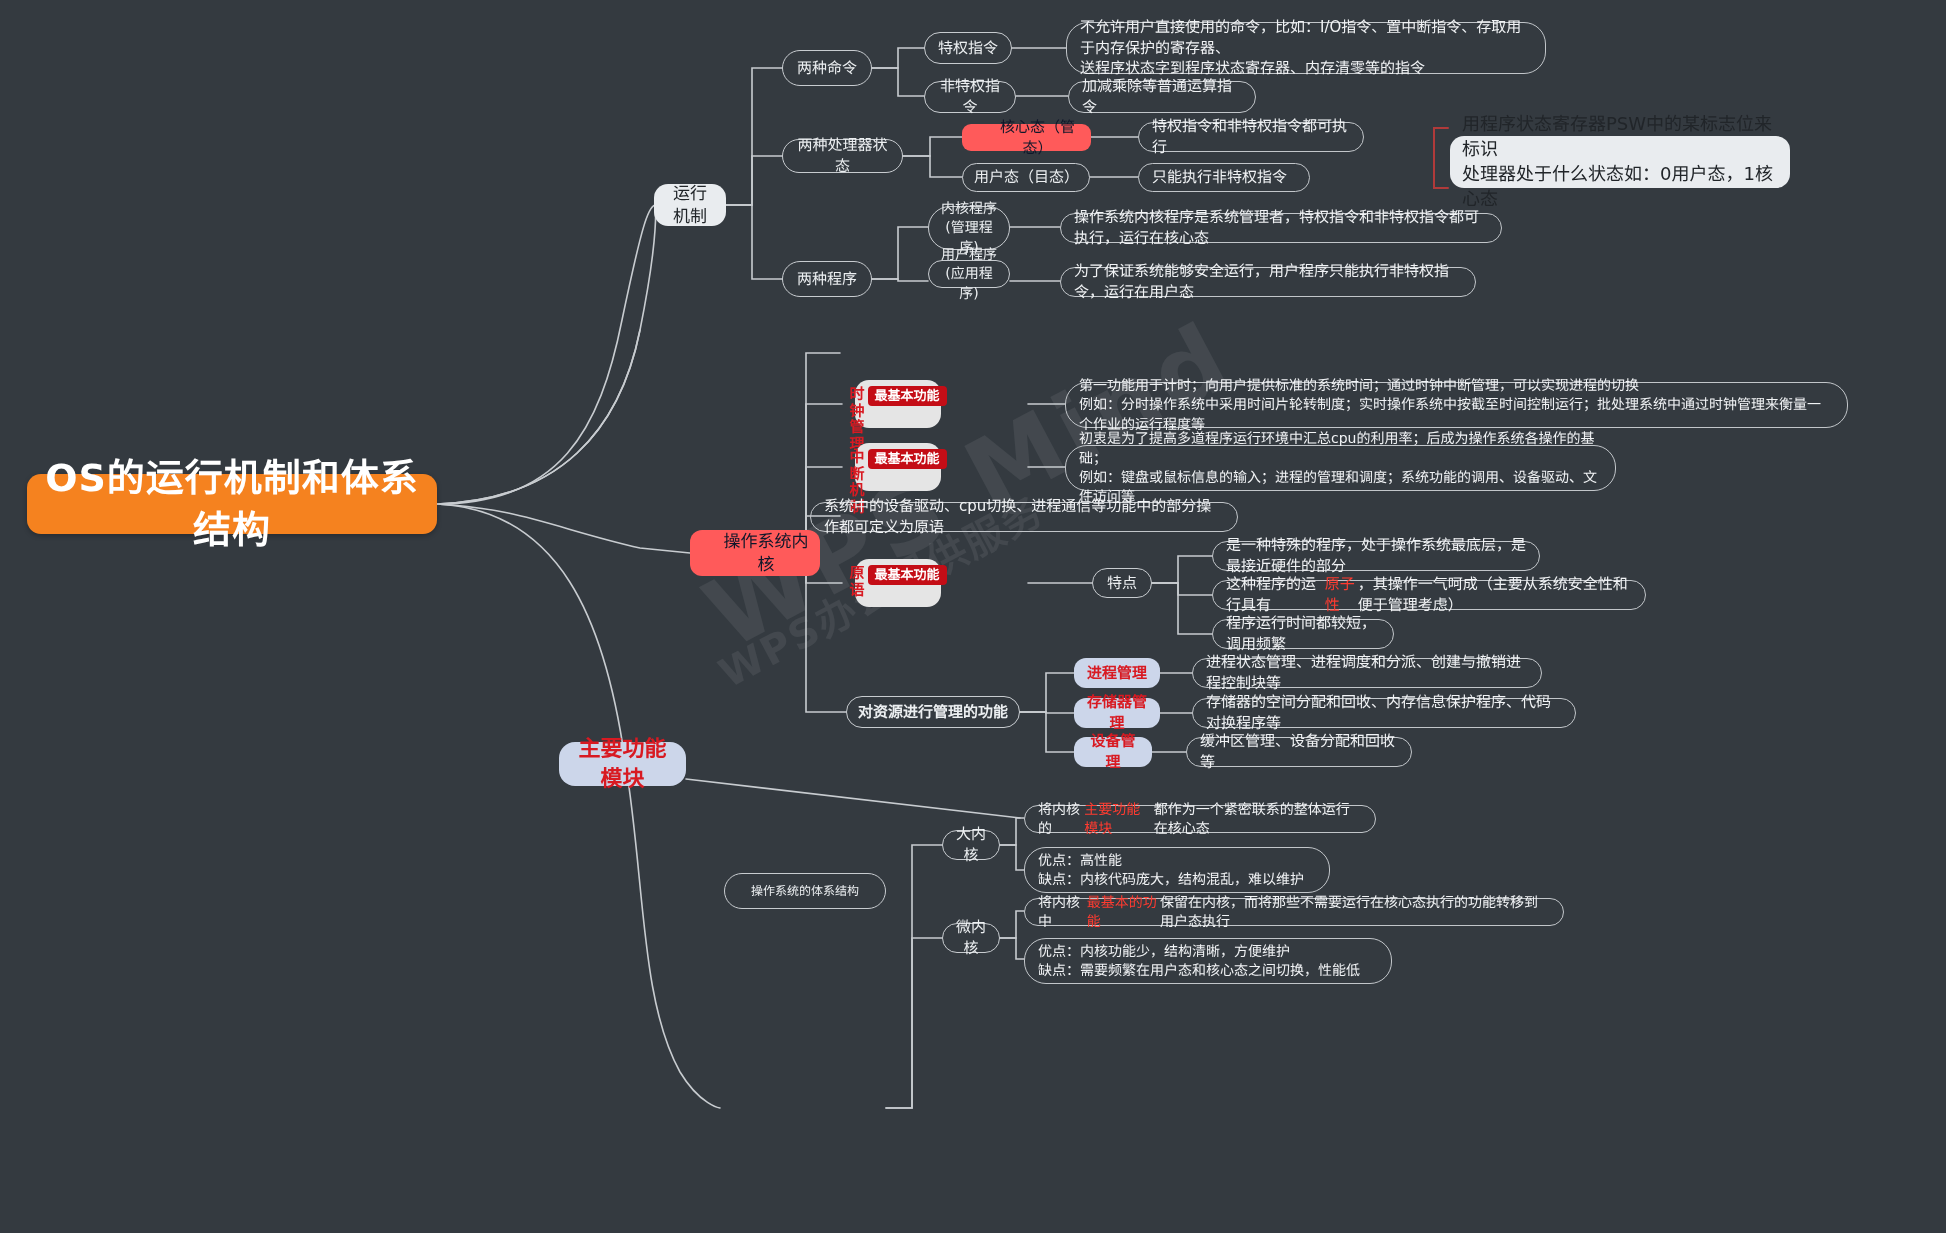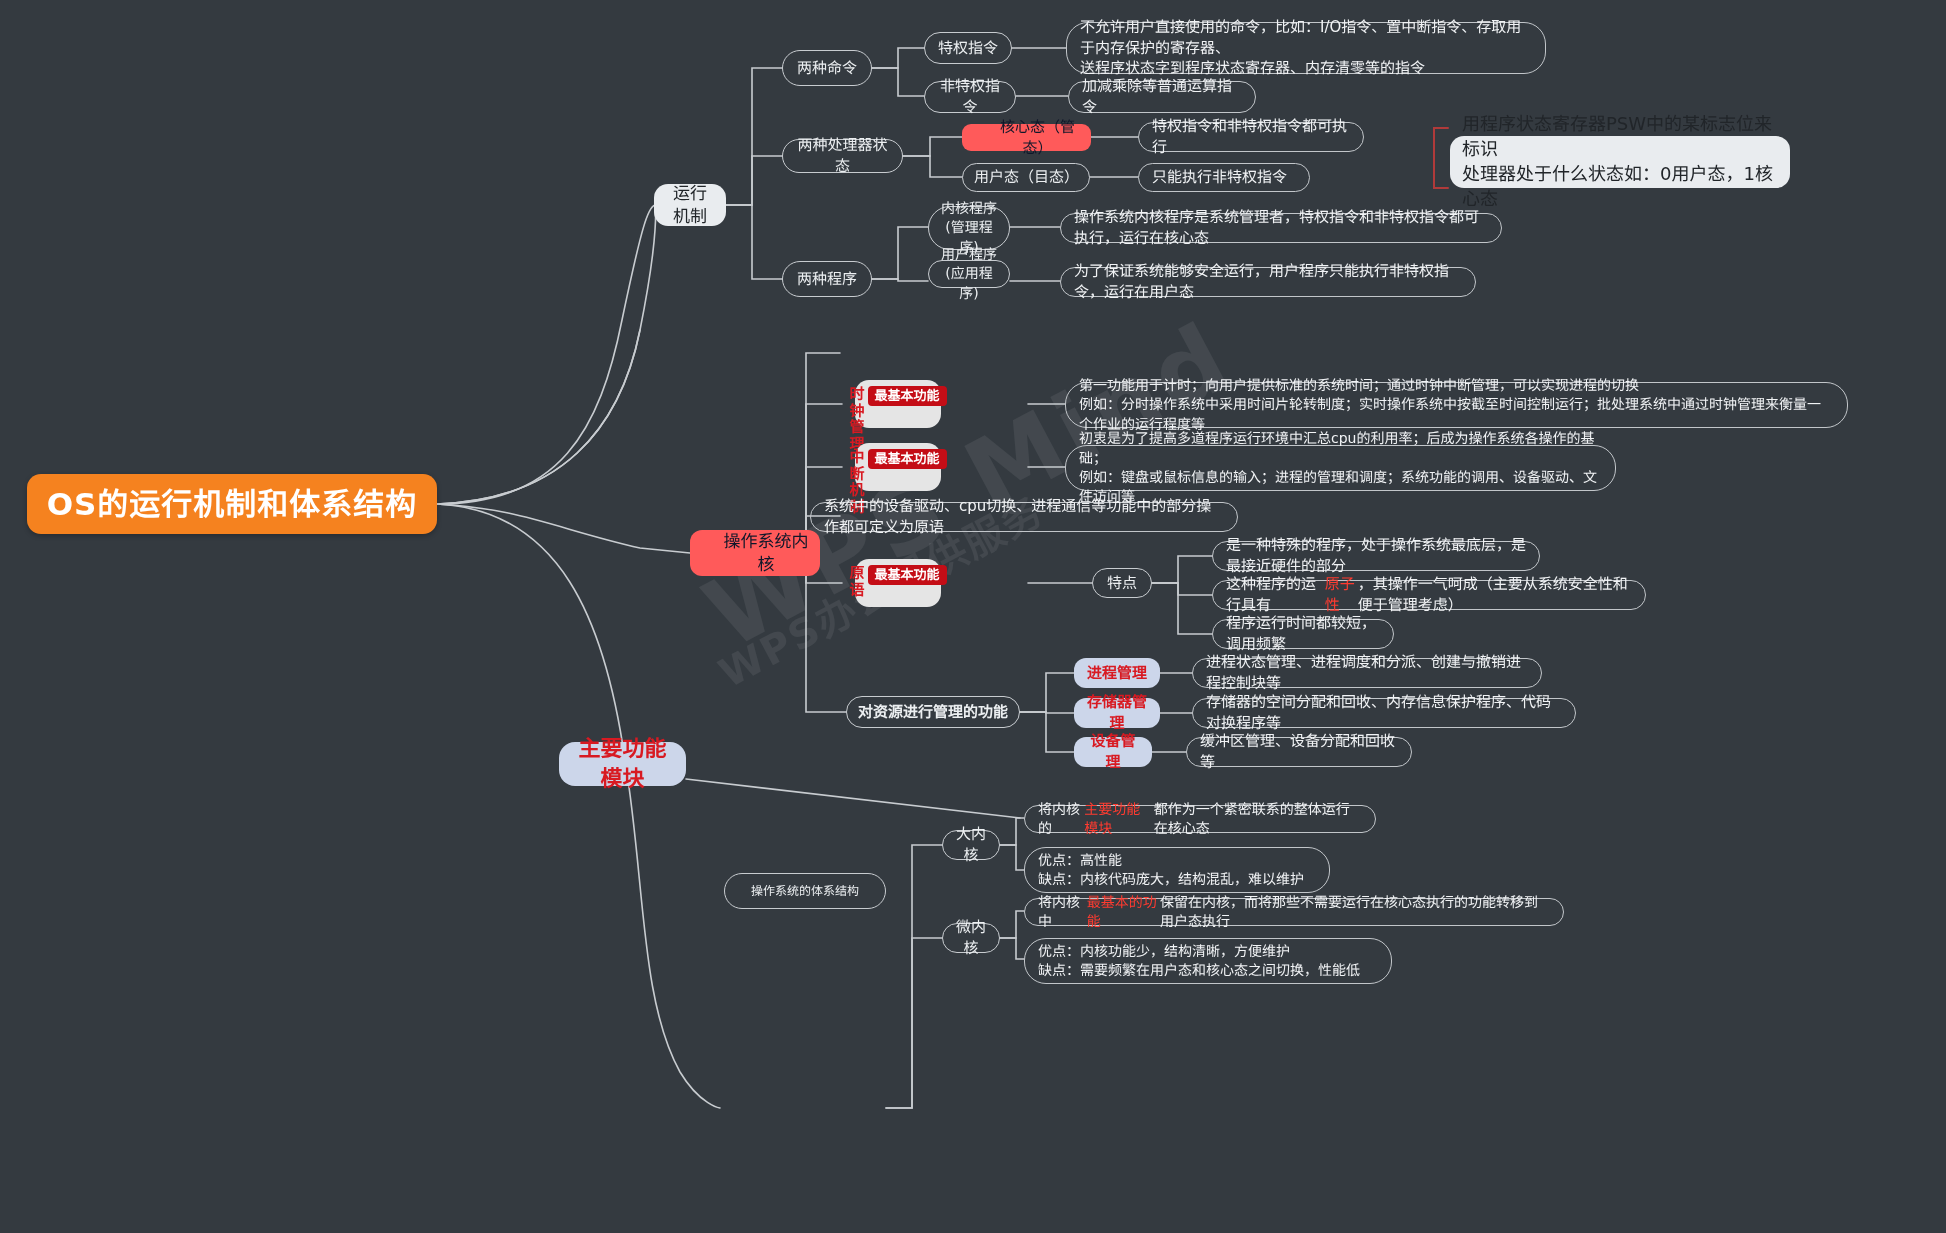--- a/index.html
+++ b/index.html
@@ -45,21 +45,21 @@
     padding:6px 13px;
   }
   .leaf.two{border-radius:22px;}
 
   
   #root{
     left:27px;top:474px;width:410px;height:60px;
     background:#F5821F;
     border-radius:14px;
     color:#ffffff;
-    font-size:31px;
+    font-size:38px;
     font-weight:700;
     letter-spacing:1px;
     box-shadow:0 2px 5px rgba(0,0,0,.25);
   }
 
   
   .chip-light{
     background:#e9ecef;color:#212529;
     border-radius:14px;
     font-size:17px;

